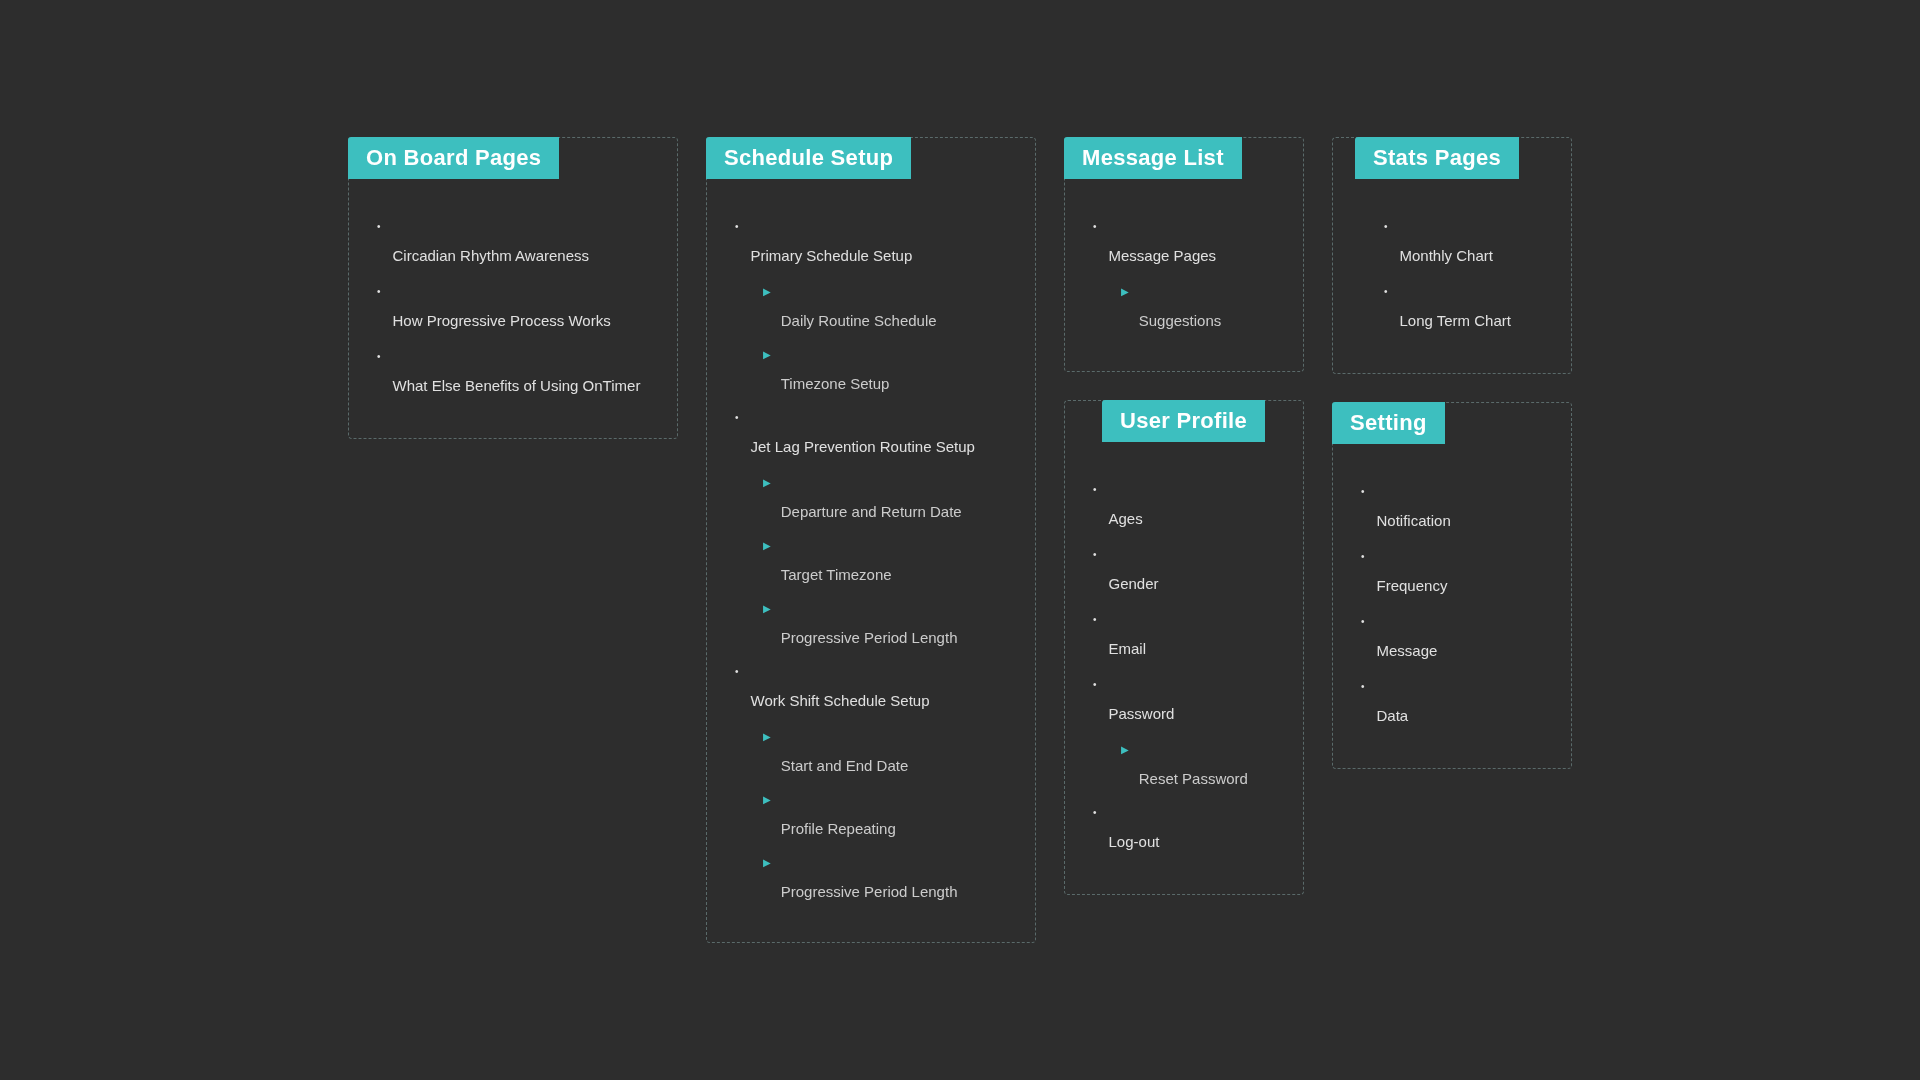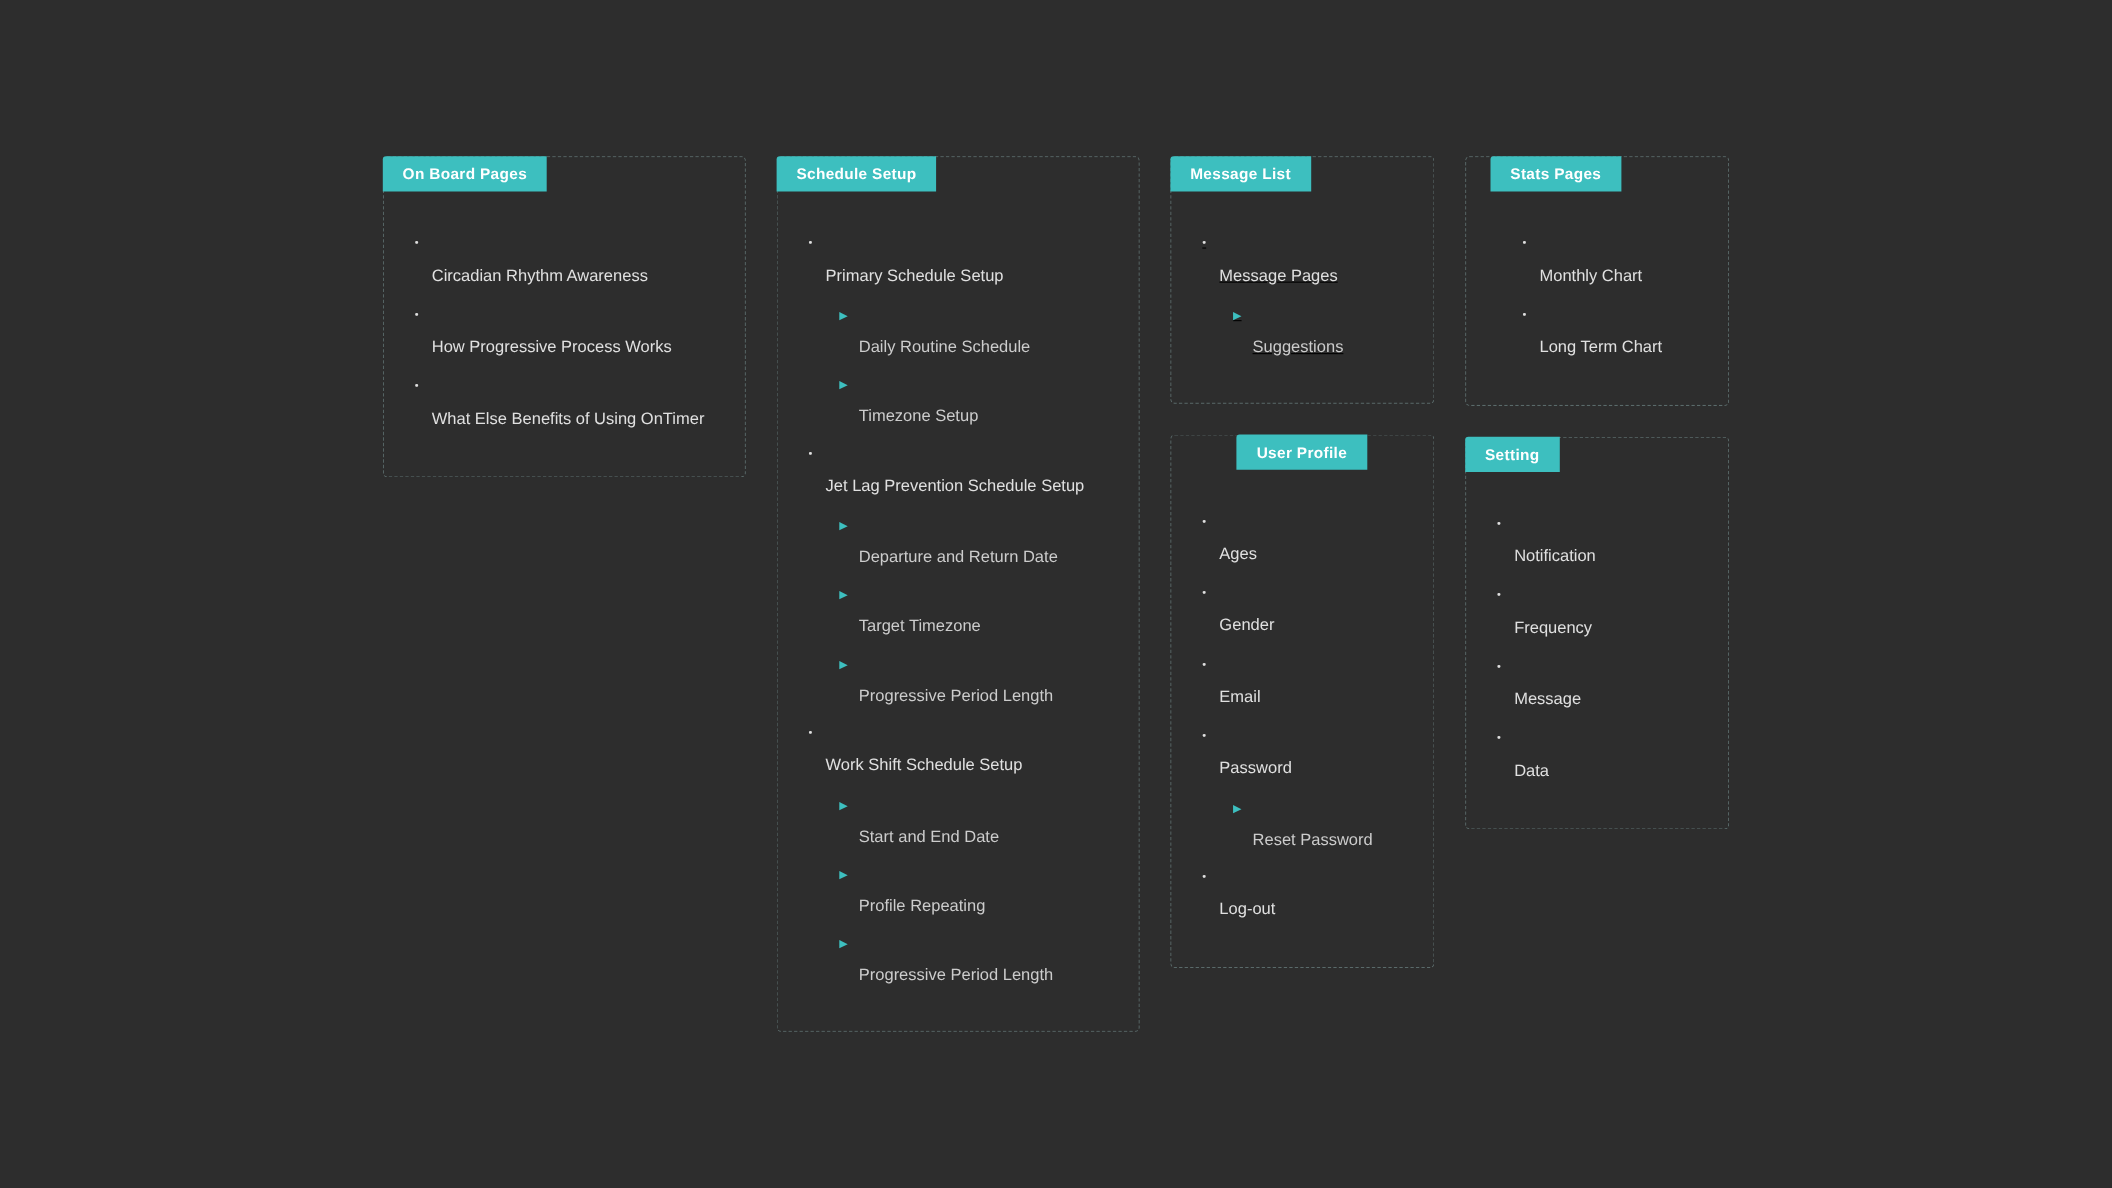--- a/index.html
+++ b/index.html
@@ -30,21 +30,21 @@
       border: 1.5px dashed #5a6a6a;
       border-radius: 4px;
       padding: 0 0 24px 0;
       min-width: 330px;
     }
 
     .card-header {
       display: inline-block;
       background-color: #3dbfbf;
       color: #fff;
-      font-size: 14px;
+      font-size: 22px;
       font-weight: 700;
       padding: 8px 18px;
       margin: -1px 0 0 -1px;
       border-radius: 3px 0 0 0;
       letter-spacing: 0.3px;
     }
 
     .card-body {
       padding: 20px 28px 0 28px;
     }
@@ -93,21 +93,20 @@
     }
 
     .card-onboard {
       min-width: 330px;
       max-width: 340px;
     }
 
     .card-message {
       min-width: 240px;
       max-width: 250px;
-      text-decoration: underline;
     }
 
     .card-stats {
       min-width: 240px;
       max-width: 250px;
       padding-left: 23px;
     }
 
     .card-profile {
       min-width: 240px;
@@ -161,21 +160,21 @@
       <div class="item-arrow">
         <span class="arrow">▶</span>
         <span class="item-text">Daily Routine Schedule</span>
       </div>
       <div class="item-arrow">
         <span class="arrow">▶</span>
         <span class="item-text">Timezone Setup</span>
       </div>
       <div class="item-bullet">
         <span class="bullet">•</span>
-        <span class="item-text">Jet Lag Prevention Schedule Setup</span>
+        <span class="item-text">Jet Lag Prevention Routine Setup</span>
       </div>
       <div class="item-arrow">
         <span class="arrow">▶</span>
         <span class="item-text">Departure and Return Date</span>
       </div>
       <div class="item-arrow">
         <span class="arrow">▶</span>
         <span class="item-text">Target Timezone</span>
       </div>
       <div class="item-arrow">

